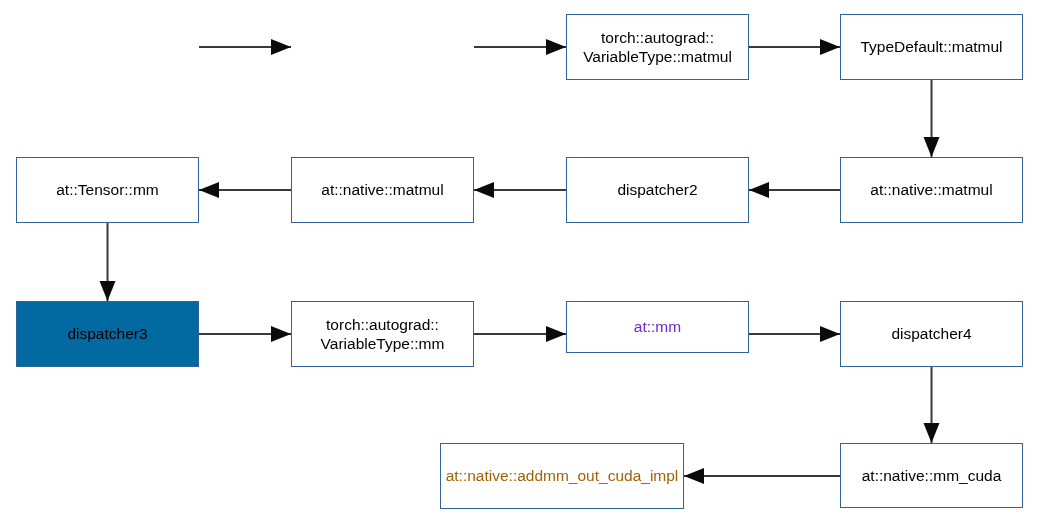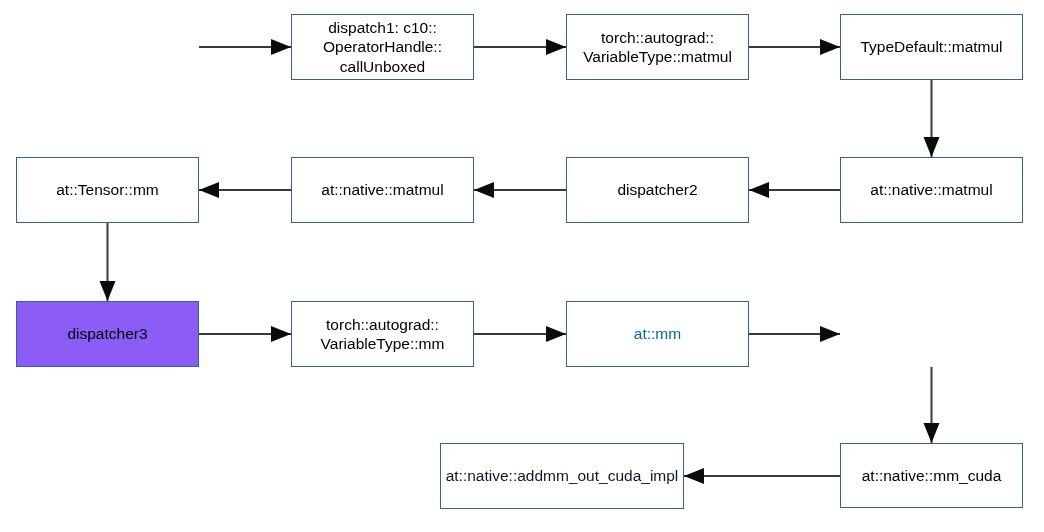--- a/index.html
+++ b/index.html
@@ -56,29 +56,27 @@
       <line x1="840" y1="190" x2="749" y2="190" stroke="#3a3a3a" stroke-width="2" marker-end="url(#arrowhead)"></line>
       <line x1="566" y1="190" x2="474" y2="190" stroke="#3a3a3a" stroke-width="2" marker-end="url(#arrowhead)"></line>
       <line x1="291" y1="190" x2="199" y2="190" stroke="#3a3a3a" stroke-width="2" marker-end="url(#arrowhead)"></line>
       <line x1="107.5" y1="223" x2="107.5" y2="301" stroke="#3a3a3a" stroke-width="2" marker-end="url(#arrowhead)"></line>
       <line x1="199" y1="334" x2="291" y2="334" stroke="#3a3a3a" stroke-width="2" marker-end="url(#arrowhead)"></line>
       <line x1="474" y1="334" x2="566" y2="334" stroke="#3a3a3a" stroke-width="2" marker-end="url(#arrowhead)"></line>
       <line x1="749" y1="334" x2="840" y2="334" stroke="#3a3a3a" stroke-width="2" marker-end="url(#arrowhead)"></line>
       <line x1="931.5" y1="367" x2="931.5" y2="443" stroke="#3a3a3a" stroke-width="2" marker-end="url(#arrowhead)"></line>
       <line x1="840" y1="476" x2="684" y2="476" stroke="#3a3a3a" stroke-width="2" marker-end="url(#arrowhead)"></line>
     </svg>
-    <div class="node" style="left: 291px; top: 14px; width: 183px; height: 66px; border: 1.5px solid rgb(46, 100, 150); background: rgb(255, 255, 255); color: rgb(0, 0, 0);">dispatch1: c10::
-OperatorHandle::
-callUnboxed</div>
     <div class="node" style="left: 566px; top: 14px; width: 183px; height: 66px; border: 1.5px solid rgb(46, 100, 150); background: rgb(255, 255, 255); color: rgb(0, 0, 0);">torch::autograd::
 VariableType::matmul</div>
     <div class="node" style="left: 16px; top: 157px; width: 183px; height: 66px; border: 1.5px solid rgb(46, 100, 150); background: rgb(255, 255, 255); color: rgb(0, 0, 0);">at::Tensor::mm</div>
     <div class="node" style="left: 840px; top: 14px; width: 183px; height: 66px; border: 1.5px solid rgb(46, 100, 150); background: rgb(255, 255, 255); color: rgb(0, 0, 0);">TypeDefault::matmul</div>
     <div class="node" style="left: 291px; top: 157px; width: 183px; height: 66px; border: 1.5px solid rgb(46, 100, 150); background: rgb(255, 255, 255); color: rgb(0, 0, 0);">at::native::matmul</div>
     <div class="node" style="left: 566px; top: 157px; width: 183px; height: 66px; border: 1.5px solid rgb(46, 100, 150); background: rgb(255, 255, 255); color: rgb(0, 0, 0);">dispatcher2</div>
     <div class="node" style="left: 840px; top: 157px; width: 183px; height: 66px; border: 1.5px solid rgb(46, 100, 150); background: rgb(255, 255, 255); color: rgb(0, 0, 0);">at::native::matmul</div>
-    <div class="node" style="left: 16px; top: 301px; width: 183px; height: 66px; border: 1.5px solid rgb(46, 100, 150); background: #8b5cf6; color: rgb(0, 0, 0);">dispatcher3</div>
+    <div class="node" style="left: 16px; top: 301px; width: 183px; height: 66px; border: 1.5px solid rgb(46, 100, 150); background: #0369a1; color: rgb(0, 0, 0);">dispatcher3</div>
     <div class="node" style="left: 291px; top: 301px; width: 183px; height: 66px; border: 1.5px solid rgb(46, 100, 150); background: rgb(255, 255, 255); color: rgb(0, 0, 0);">torch::autograd::
 VariableType::mm</div>
-    <div class="node" style="left: 566px; top: 301px; width: 183px; height: 66px; border: 1.5px solid rgb(46, 100, 150); background: rgb(255, 255, 255); color: #0369a1;">at::mm</div>
-    <div class="node" style="left: 440px; top: 443px; width: 244px; height: 66px; border: 1.5px solid rgb(46, 100, 150); background: rgb(255, 255, 255); color: #0f172a;">at::native::addmm_out_cuda_impl</div>
+    <div class="node" style="left: 566px; top: 301px; width: 183px; height: 52px; border: 1.5px solid rgb(46, 100, 150); background: rgb(255, 255, 255); color: #6d28d9;">at::mm</div>
+    <div class="node" style="left: 840px; top: 301px; width: 183px; height: 66px; border: 1.5px solid rgb(46, 100, 150); background: rgb(255, 255, 255); color: rgb(0, 0, 0);">dispatcher4</div>
+    <div class="node" style="left: 440px; top: 443px; width: 244px; height: 66px; border: 1.5px solid rgb(46, 100, 150); background: rgb(255, 255, 255); color: #a16207;">at::native::addmm_out_cuda_impl</div>
     <div class="node" style="left: 840px; top: 443px; width: 183px; height: 65px; border: 1.5px solid rgb(46, 100, 150); background: rgb(255, 255, 255); color: rgb(0, 0, 0);">at::native::mm_cuda</div>
   </div>
 
 </body></html>

